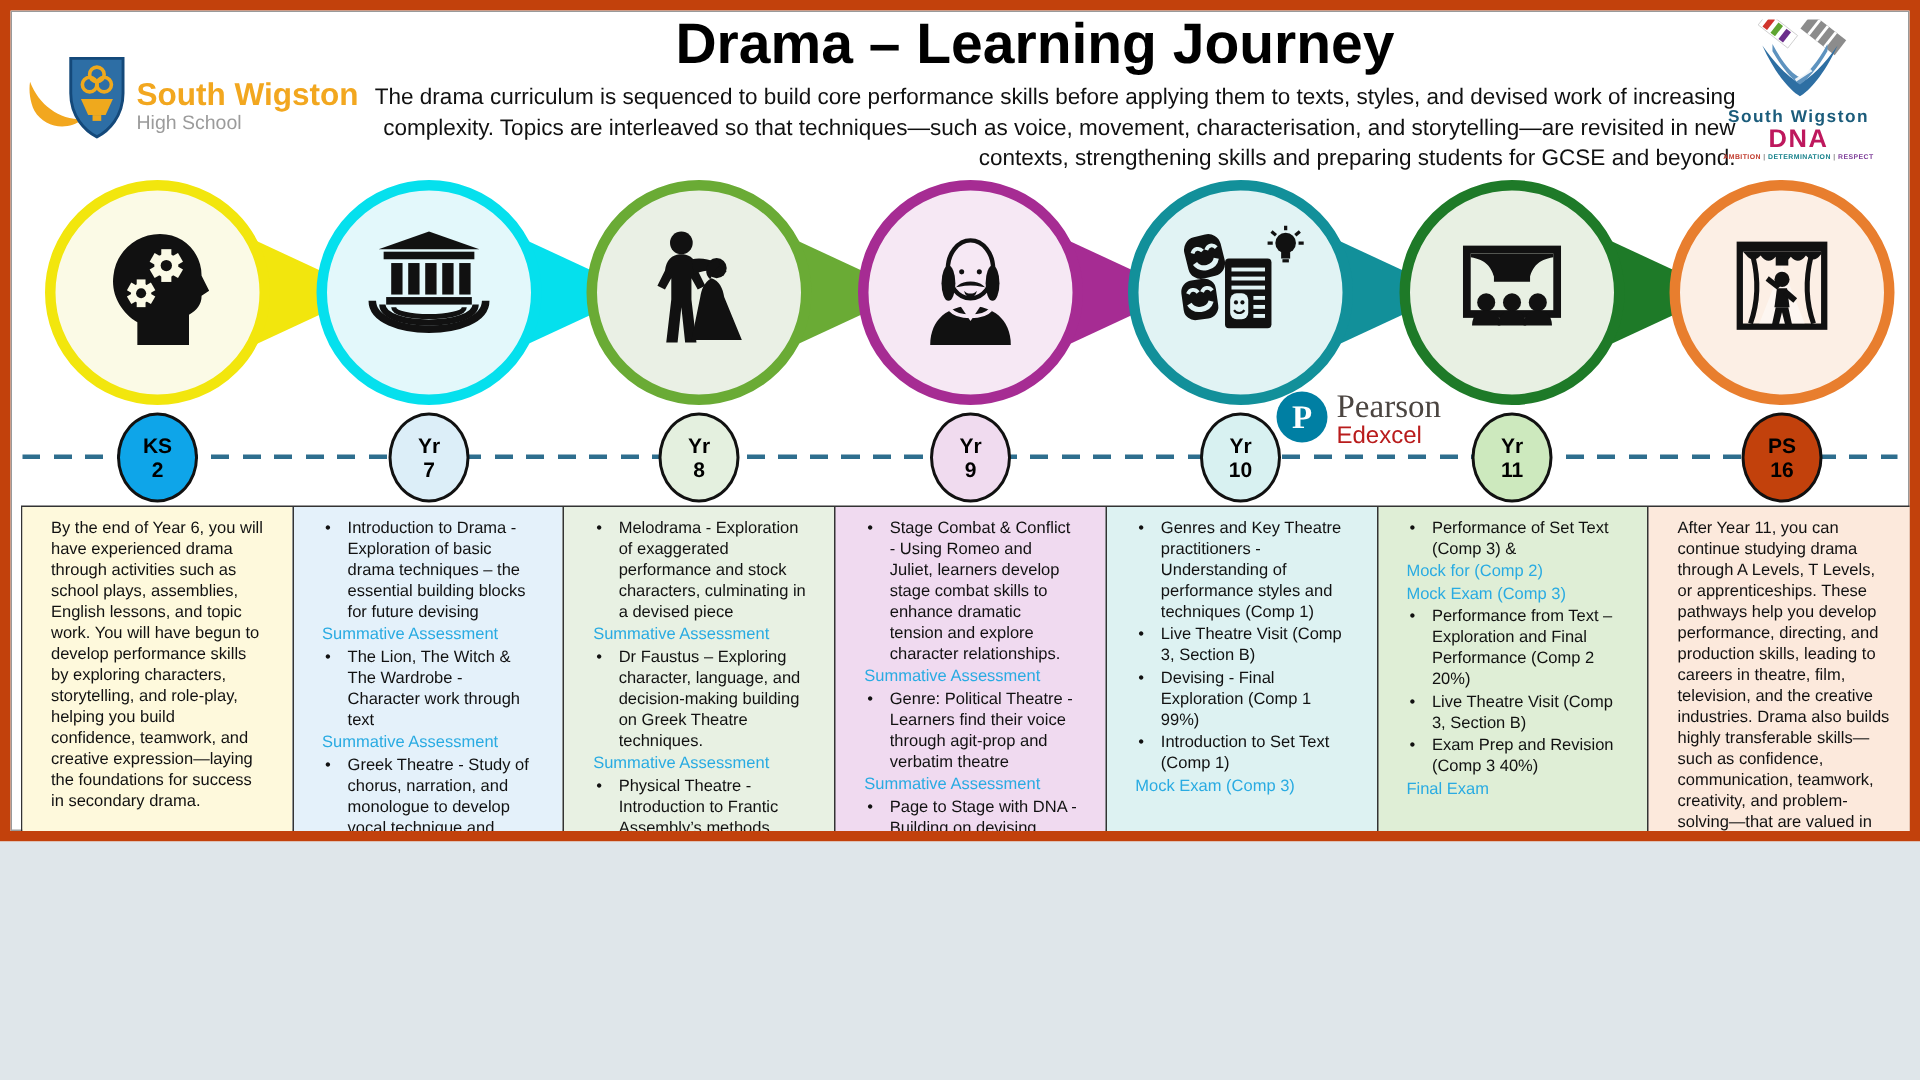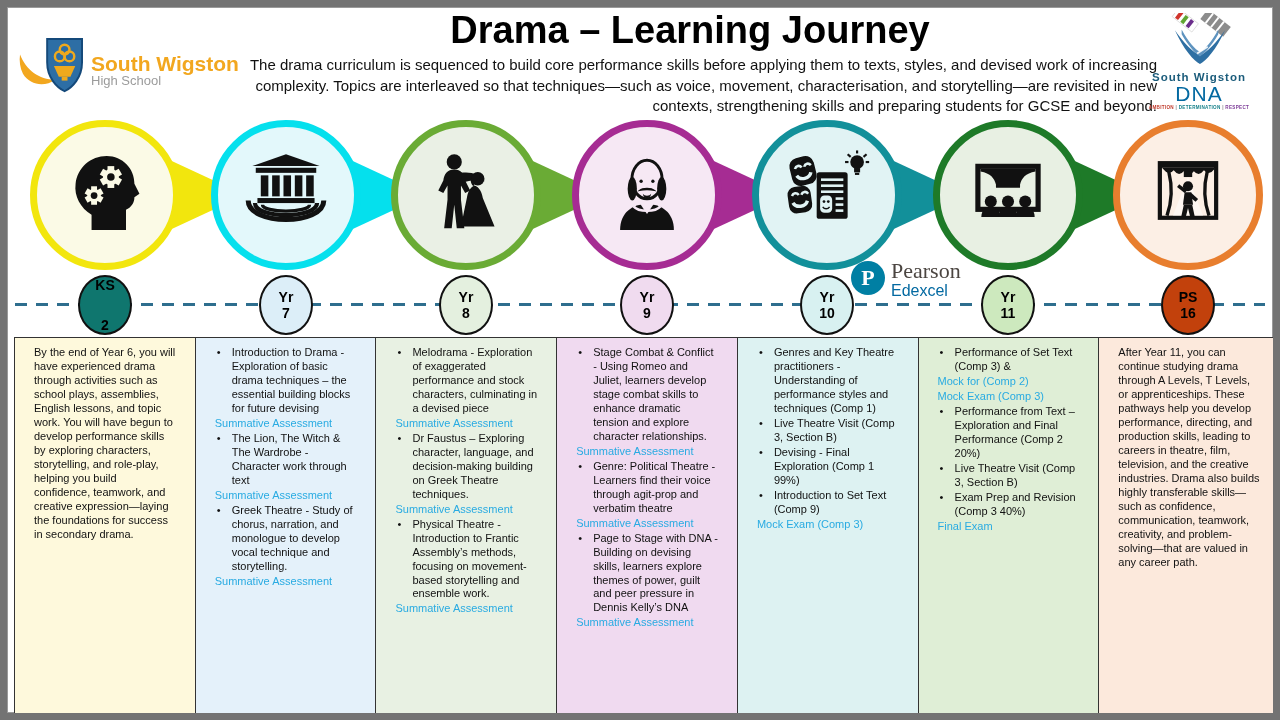--- a/index.html
+++ b/index.html
@@ -1,47 +1,47 @@
 <!DOCTYPE html>
 <html><head>
 <meta charset="utf-8">
 <style>
   html,body{margin:0;padding:0;background:#dfe6ea;font-family:"Liberation Sans",sans-serif;}
-  .page{position:relative;width:1280px;height:720px;background:#fff;border:7px solid #737373;box-sizing:border-box;overflow:hidden;}
+  .page{position:relative;width:1280px;height:561px;background:#fff;border:7px solid #c2410c;box-sizing:border-box;overflow:hidden;}
   .thin-frame{position:absolute;inset:0;border:1px solid #9a9a9a;pointer-events:none;z-index:0;}
 
   
   .title{position:absolute;top:2px;left:100px;right:0;text-align:center;font-size:38px;font-weight:bold;color:#000;z-index:3;}
   .desc{position:absolute;top:48px;left:230px;width:920px;text-align:right;font-size:15px;line-height:1.38;color:#111;z-index:3;}
 
   
   .school-logo{position:absolute;left:10px;top:30px;display:flex;align-items:center;gap:4px;z-index:3;}
   .school-logo .names{display:flex;flex-direction:column;line-height:1.02;}
   .school-name{font-size:21px;font-weight:bold;color:#F2A71F;}
   .school-sub{font-size:13px;color:#9B9B9B;}
 
   
   .dna-logo{position:absolute;right:12px;top:6px;width:124px;text-align:center;z-index:3;}
   .dna-name{font-size:11.5px;font-weight:bold;color:#1B5C7B;letter-spacing:1px;}
-  .dna-word{font-size:21px;font-weight:normal;color:#0369a1;letter-spacing:1px;line-height:1;}
+  .dna-word{font-size:17px;font-weight:bold;color:#be185d;letter-spacing:1px;line-height:1;}
   .dna-motto{font-size:4.6px;font-weight:bold;letter-spacing:.3px;margin-top:1px;}
   .dna-motto .v0{color:#C0392B}.dna-motto .sep{color:#8a8a8a}.dna-motto .v1{color:#16808A}.dna-motto .v2{color:#7D3C98}
 
   
   .stage-circle{position:absolute;top:113px;width:150px;height:150px;border-radius:50%;border:7px solid #000;box-sizing:border-box;display:flex;align-items:center;justify-content:center;z-index:2;}
   .arrow{position:absolute;top:136px;width:0;height:0;border-top:52px solid transparent;border-bottom:52px solid transparent;border-left:112px solid #000;z-index:1;}
 
   
   .dashline{position:absolute;top:296px;left:8px;right:8px;height:3px;background:repeating-linear-gradient(90deg,#2E6E8E 0 12px,transparent 12px 21px);z-index:0;}
   .badge{position:absolute;top:268px;width:54px;height:60px;border:2.5px solid #111;border-radius:50%;box-sizing:border-box;display:flex;flex-direction:column;align-items:center;justify-content:center;font-weight:bold;font-size:14px;line-height:1.15;color:#000;z-index:2;}
   .pearson{position:absolute;left:844px;top:252px;display:flex;align-items:flex-start;gap:6px;z-index:2;}
   .pearson-p{width:34px;height:34px;border-radius:50%;background:#007FA3;color:#fff;display:flex;align-items:center;justify-content:center;font-family:"Liberation Serif",serif;font-weight:bold;font-size:22px;margin-top:2px;}
   .pearson-words{display:flex;flex-direction:column;}
   .pearson-name{font-family:"Liberation Serif",serif;font-size:22px;color:#4B4541;line-height:1.05;}
-  .pearson-sub{font-size:16px;color:#0369a1;line-height:1.1;}
+  .pearson-sub{font-size:16px;color:#b91c1c;line-height:1.1;}
 
   
   .cols{position:absolute;left:7px;top:330px;width:1266px;height:377px;display:flex;border:1.4px solid #333;box-sizing:border-box;z-index:1;}
   .col{flex:1;border-left:1.4px solid #333;padding:8px 19px;font-size:11px;line-height:1.27;color:#111;box-sizing:border-box;overflow:hidden;}
   .col:first-child{border-left:none;}
   .line{margin-bottom:1px;}
   .line.bullet{display:flex;}
   .bdot{width:15px;flex:0 0 15px;padding-left:2px;}
   .btxt{flex:1;}
   .line.assess{font-weight:normal;}
@@ -267,21 +267,21 @@
         <path d="M46,49 H54 L56,64 H44 Z" fill="#111"></path>
         <path d="M46,50 L37,43 L39.5,39.5 L49,47 Z" fill="#111"></path>
         <path d="M54,50 L62,57 L59,60.5 L51,54 Z" fill="#111"></path>
         <path d="M45,64 L42,78 H47.5 L50,68 L52.5,78 H58 L55,64 Z" fill="#111"></path>
       </svg>
     </span>
   </div>
 
   <div class="dashline"></div>
 
-  <div class="badge" style="left: 71px; background: #0f766e; justify-content: space-between;">
+  <div class="badge" style="left: 71px; background: #0ea5e9;">
       <span>KS</span>
       <span>2</span>
     </div>
   <div class="badge" style="left: 252px; background: rgb(220, 238, 248);">
       <span>Yr</span>
       <span>7</span>
     </div>
   <div class="badge" style="left: 432px; background: rgb(228, 240, 223);">
       <span>Yr</span>
       <span>8</span>
@@ -374,21 +374,21 @@
         <div class="line bullet">
           <span class="bdot">•</span>
           <span class="btxt">Live Theatre Visit (Comp 3, Section B)</span>
         </div>
         <div class="line bullet">
           <span class="bdot">•</span>
           <span class="btxt">Devising - Final Exploration (Comp 1 99%)</span>
         </div>
         <div class="line bullet">
           <span class="bdot">•</span>
-          <span class="btxt">Introduction to Set Text (Comp 9)</span>
+          <span class="btxt">Introduction to Set Text (Comp 1)</span>
         </div>
         <div class="line assess" style="color: rgb(41, 171, 226);">Mock Exam (Comp 3)</div>
       </div>
     <div class="col" style="background: rgb(223, 238, 214);">
         <div class="line bullet">
           <span class="bdot">•</span>
           <span class="btxt">Performance of Set Text (Comp 3) &amp;</span>
         </div>
         <div class="line assess" style="color: rgb(41, 171, 226);">Mock for (Comp 2)</div>
         <div class="line assess" style="color: rgb(41, 171, 226);">Mock Exam (Comp 3)</div>

